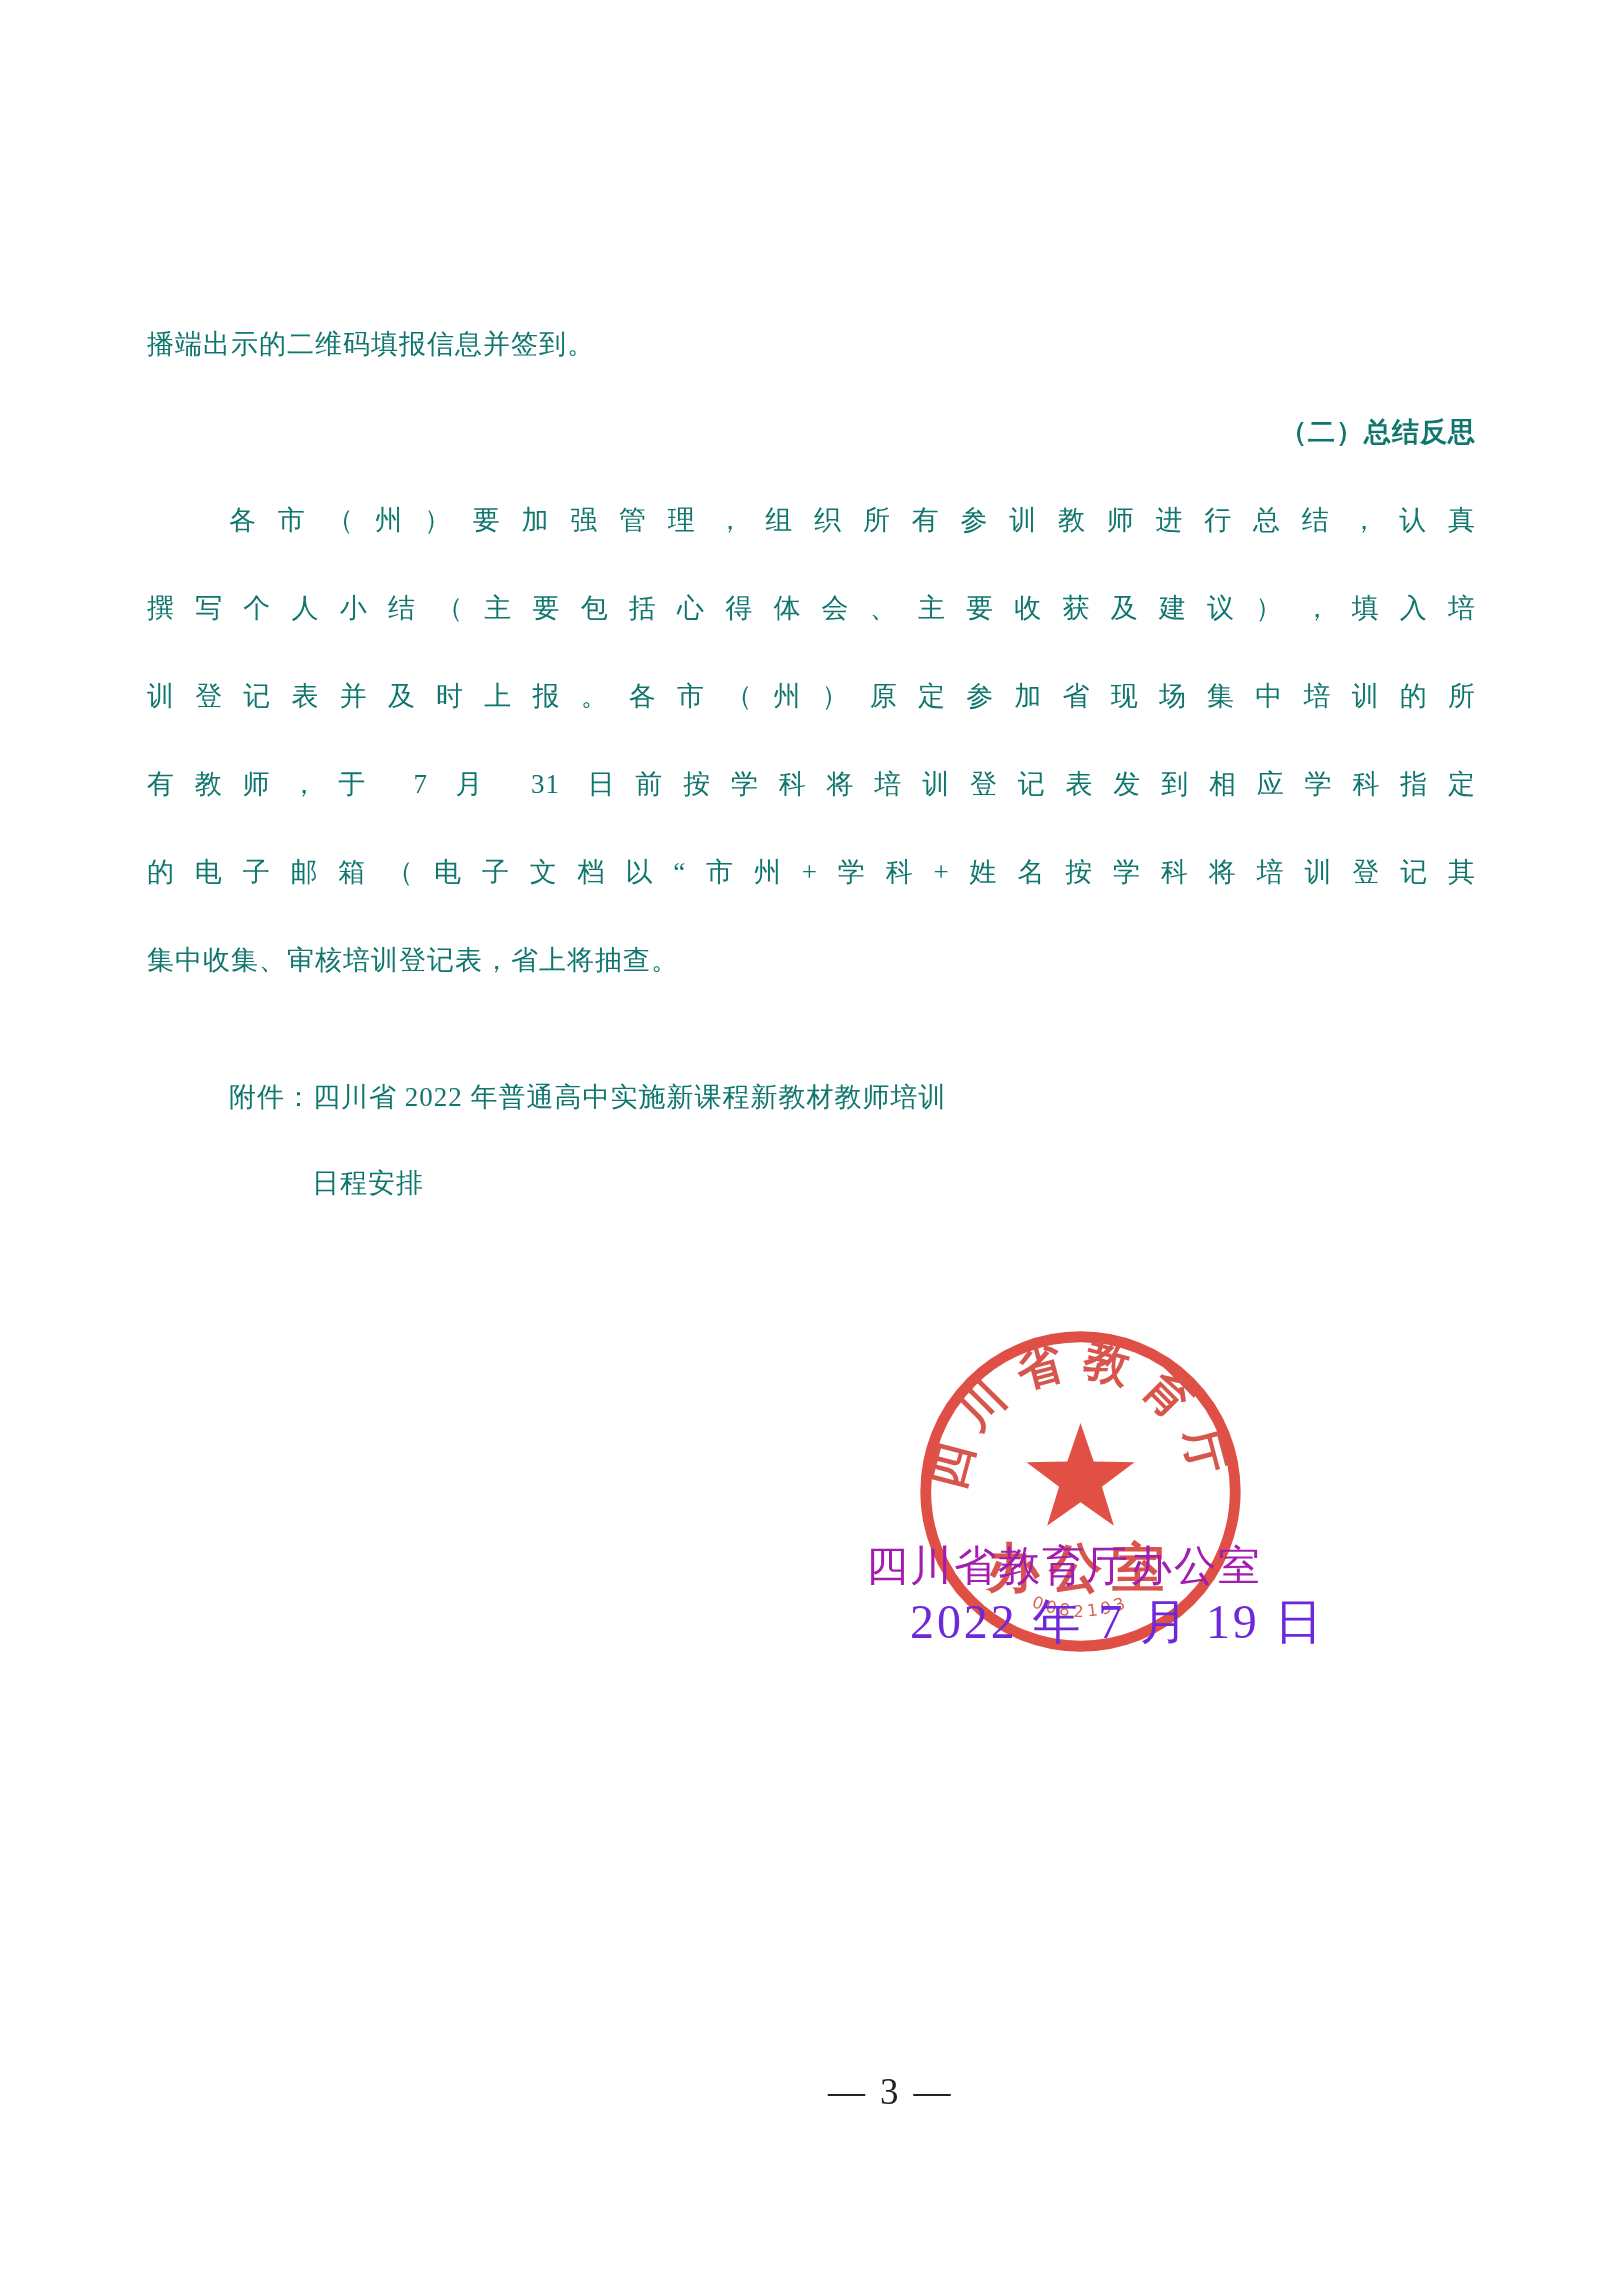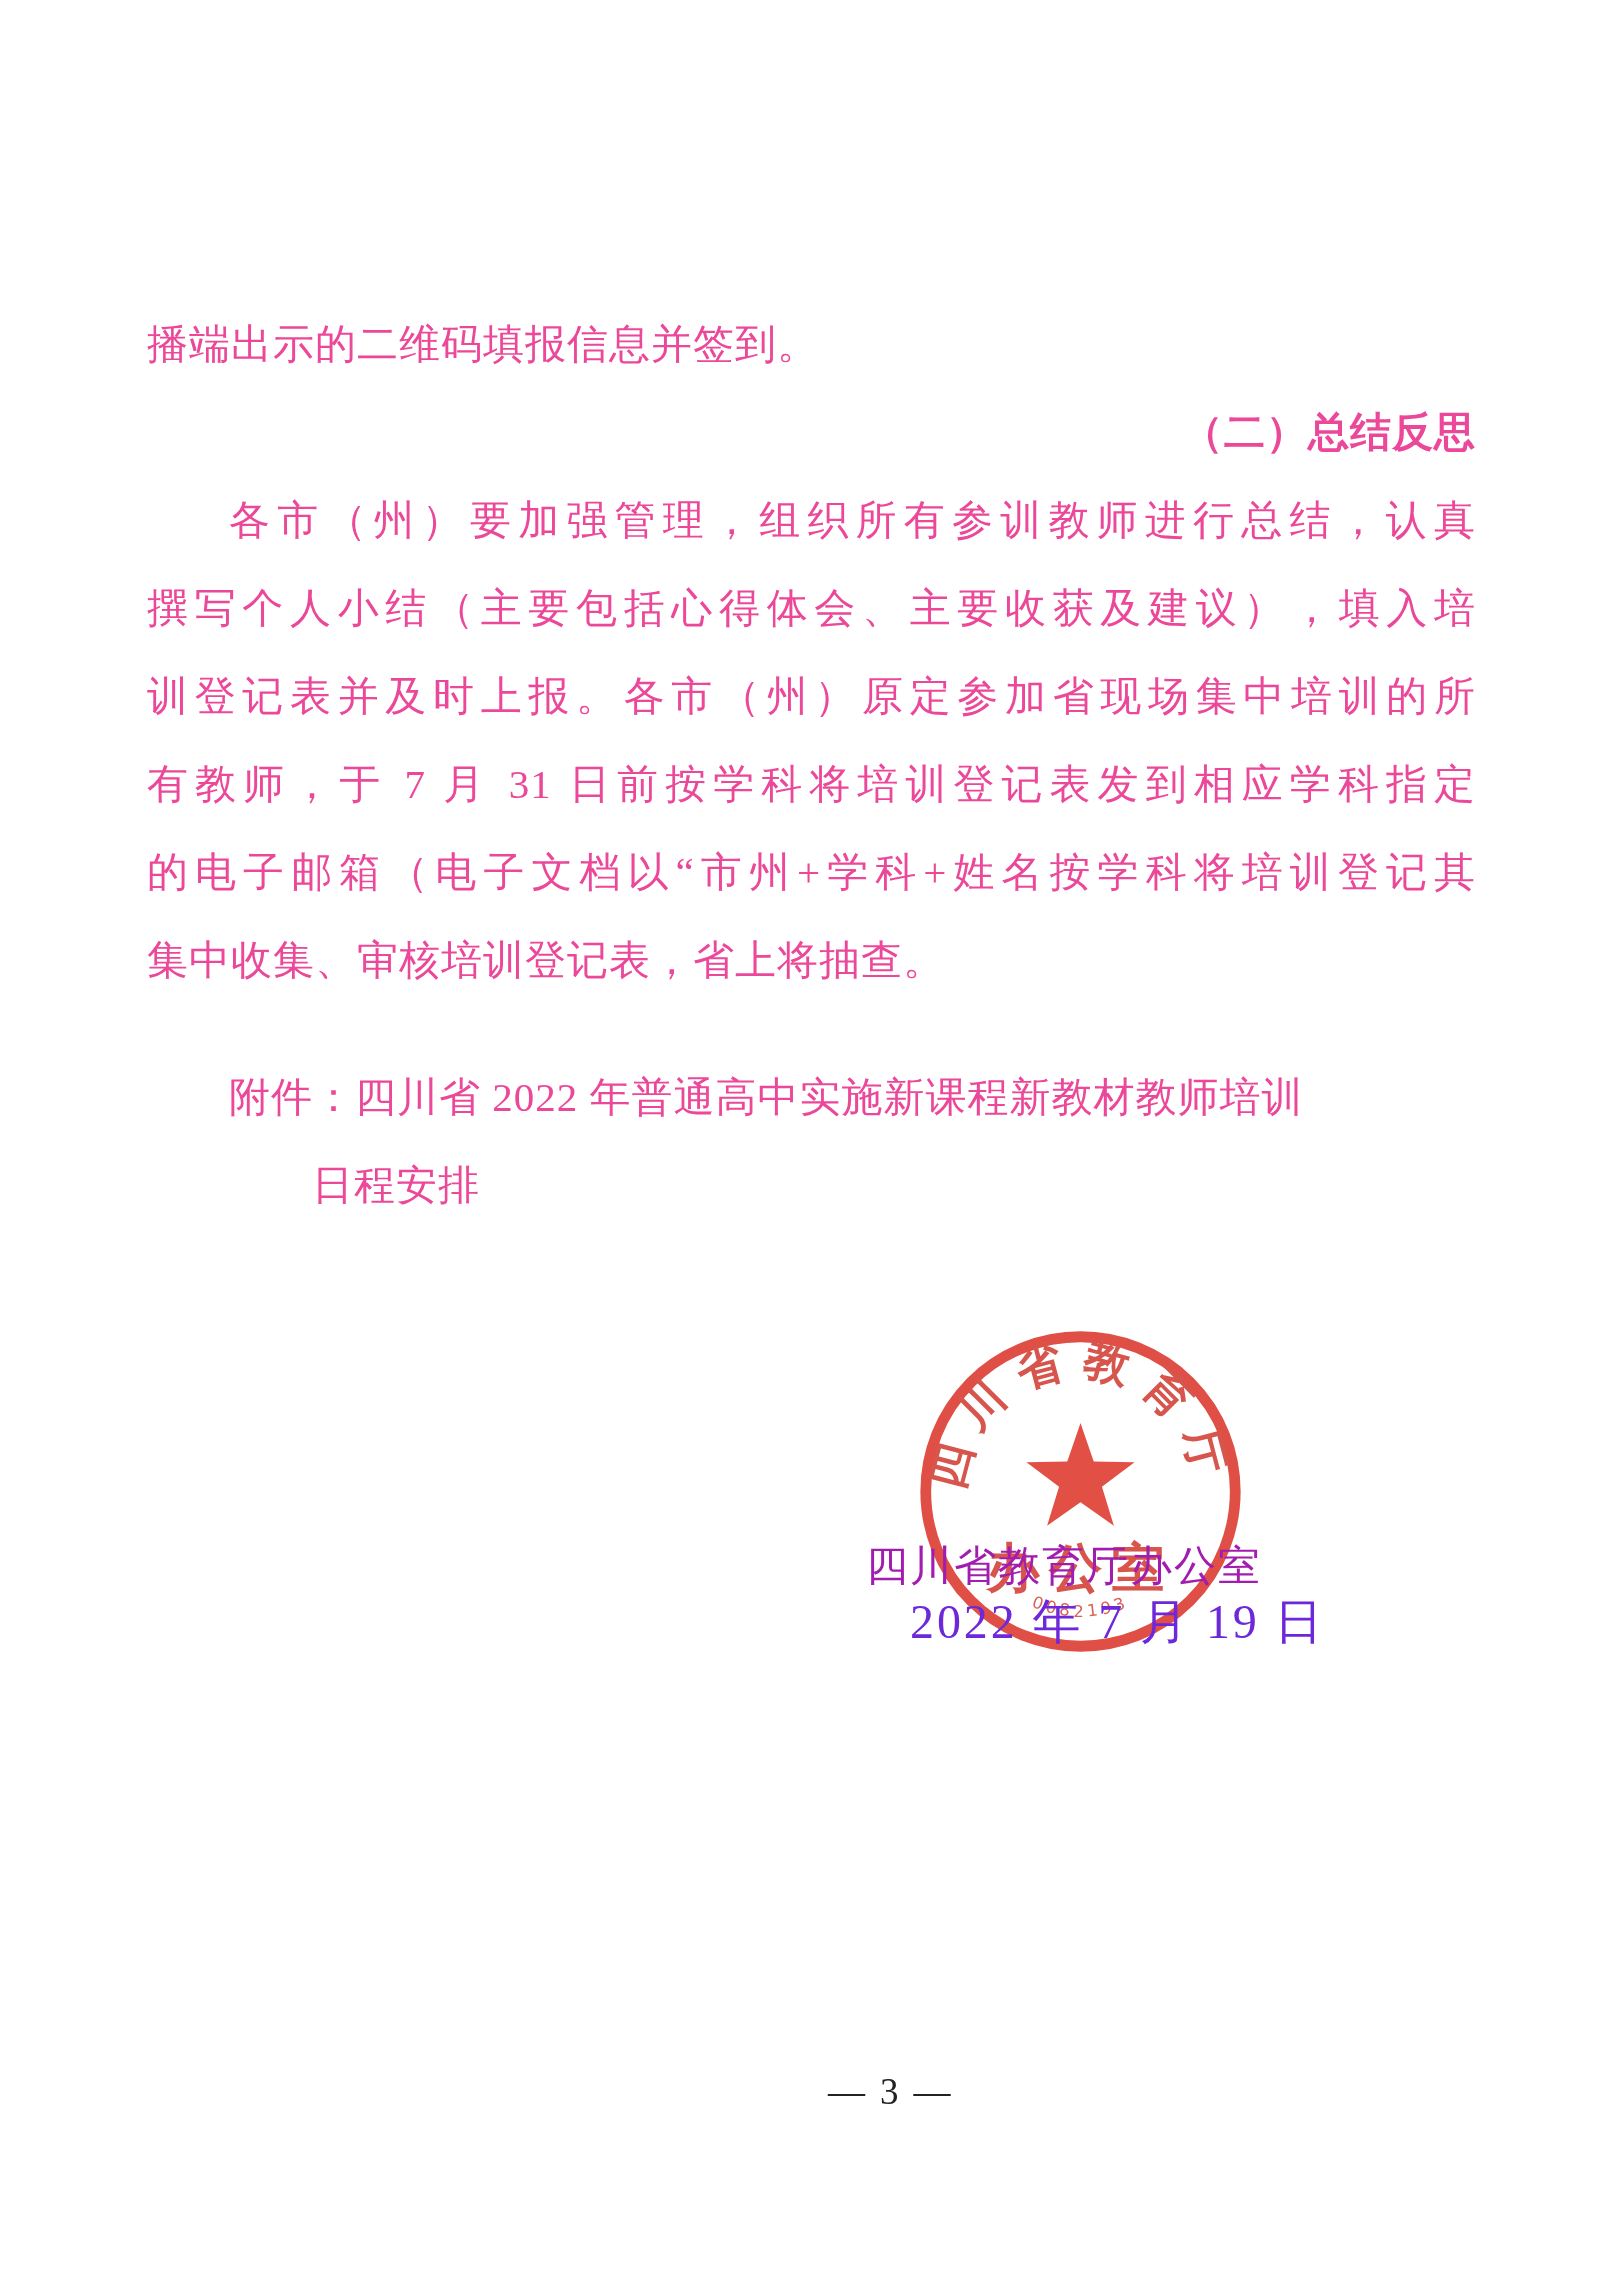--- a/index.html
+++ b/index.html
@@ -10,30 +10,30 @@
     font-family:"Liberation Serif","DejaVu Serif",serif;
     color:#171717;
     position:relative;
     overflow:hidden;
   }
   .page{
     position:absolute;left:0;top:0;width:1621px;height:2293px;background:#ffffff;
   }
   .textblock{
     position:absolute;left:147px;top:300px;width:1329px;
-    font-size:41px;line-height:88px;color:#ec4899;
+    font-size:27px;line-height:88px;color:#0f766e;
     letter-spacing:1px;
   }
   .tline{white-space:nowrap;}
   .jline{text-align:justify;text-align-last:justify;white-space:normal;}
   .indent{text-indent:82px;}
   .heading{font-weight:700;text-align:right;}
   .gap{height:49px;}
   .attach-first{text-indent:82px;}
-  .attach-second{text-indent:165px;}
+  .attach-second{text-indent:165px;font-family:Liberation Mono, monospace;}
   
   .sig-office{
     position:absolute;left:866px;top:1538px;
     font-size:42px;letter-spacing:2px;color:#a21caf;z-index:3;white-space:nowrap;
   }
   .sig-date{
     position:absolute;left:910px;top:1590px;
     font-size:48px;letter-spacing:2.9px;color:#6d28d9;z-index:3;white-space:nowrap;
   }
   

